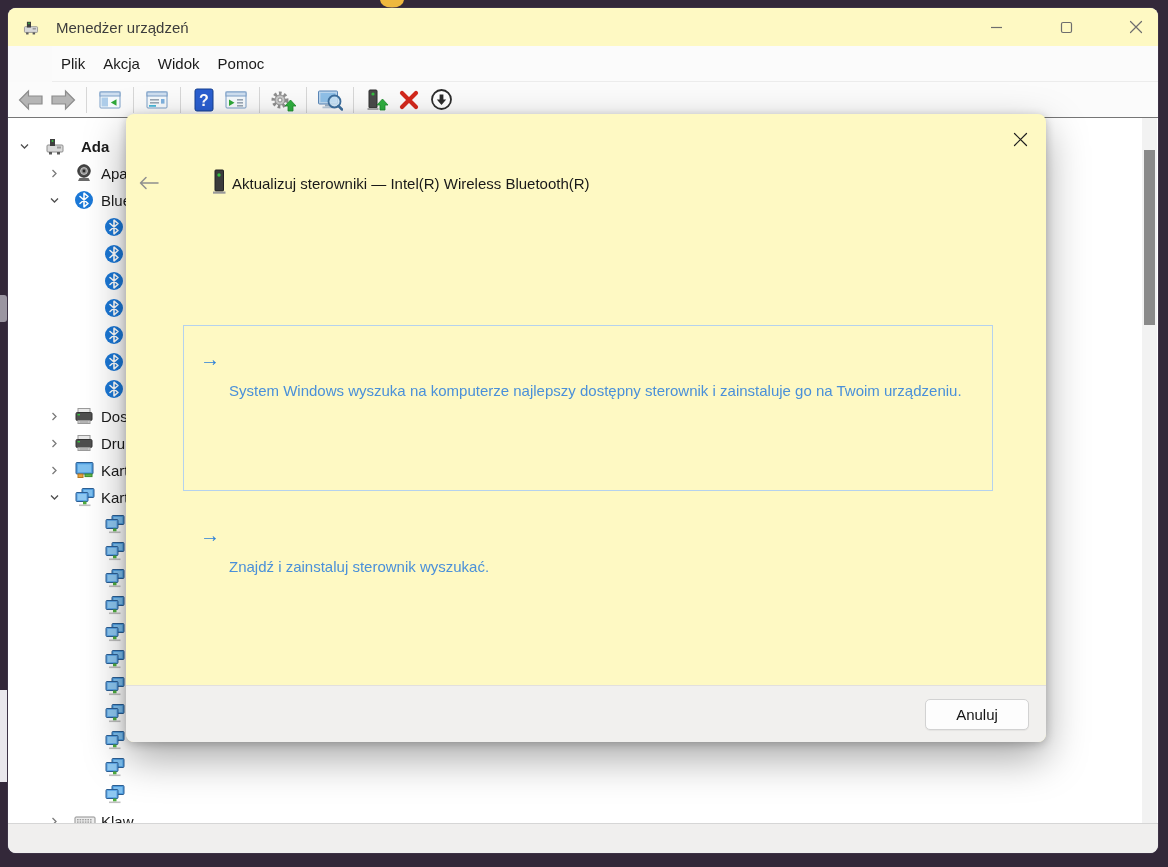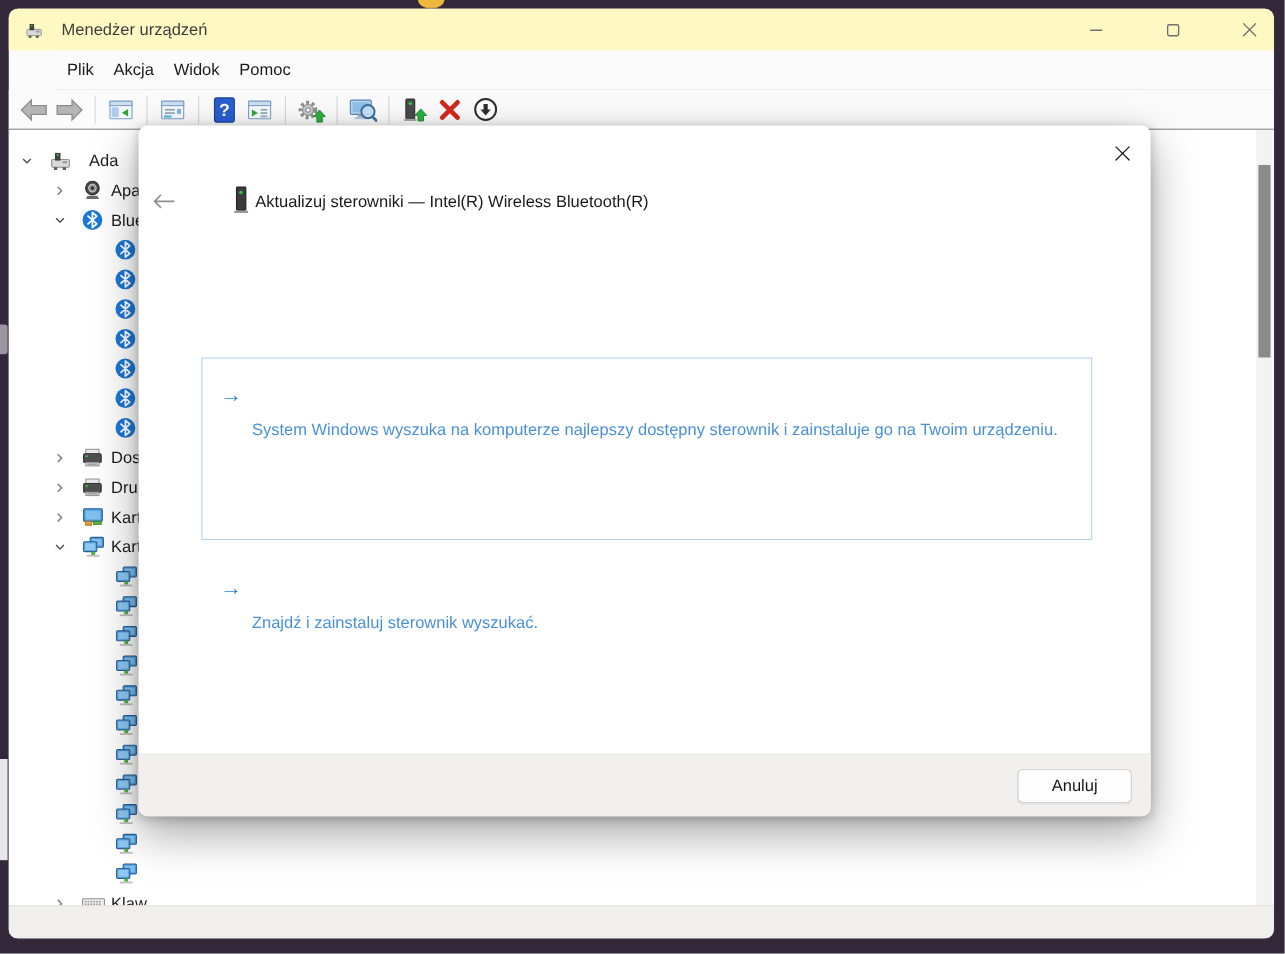--- a/index.html
+++ b/index.html
@@ -24,28 +24,28 @@
   .tool-sep { width:1px; height:26px; background:#d7d7d7; margin:0 6px; }
 
   .treearea { position:absolute; left:0; top:110px; right:0; bottom:30px; background:#ffffff; overflow:hidden; }
   #tree { padding-top:15px; }
   .tree-row { position:relative; height:27px; }
   .chev { position:absolute; top:8px; width:11px; height:11px; }
   .lvl1 .chev { left:11px; } .lvl2 .chev { left:41px; }
   .tree-icn { position:absolute; top:3px; width:22px; height:20px; }
   .lvl1 .tree-icn { left:36px; } .lvl2 .tree-icn { left:66px; } .lvl3 .tree-icn { left:96px; }
   .tree-label { position:absolute; top:5px; font-size:15px; color:#1c1c1c; white-space:nowrap; }
-  .lvl1 .tree-label { left:73px; } .lvl2 .tree-label { left:93px; }
+  .lvl1 .tree-label { left:73px;font-weight:bold; } .lvl2 .tree-label { left:93px; }
 
   .scroll-track { position:absolute; top:0; bottom:0; right:1px; width:15px; background:#f2f2f2; }
   .scroll-thumb { position:absolute; top:32px; left:2px; width:11px; height:175px; background:#8a8a8a; }
 
   .statusbar { position:absolute; left:0; right:0; bottom:0; height:30px; background:#f0efee; border-top:1px solid #d6d6d6; border-radius:0 0 8px 8px; }
 
-  .dialog { position:absolute; left:126px; top:114px; width:920px; height:628px; background:#ffffff; border-radius:8px; box-shadow:0 16px 42px rgba(0,0,0,.35), 0 2px 10px rgba(0,0,0,.22); z-index:10; }
+  .dialog { position:absolute; left:126px; top:114px; width:920px; height:628px; background:#fef9c3; border-radius:8px; box-shadow:0 16px 42px rgba(0,0,0,.35), 0 2px 10px rgba(0,0,0,.22); z-index:10; }
   .dlg-close { position:absolute; top:10px; right:11px; width:30px; height:30px; display:flex; align-items:center; justify-content:center; background:none; border:none; }
   .dlg-back { position:absolute; left:8px; top:58px; width:30px; height:22px; display:flex; align-items:center; justify-content:center; background:none; border:none; }
   .dlg-devicon { position:absolute; left:82px; top:54px; }
   .dlg-title { position:absolute; left:106px; top:61px; font-size:15px; color:#191919; }
   .dlg-heading { position:absolute; left:58px; top:129px; font-size:21px; color:#1d50a8; }
   .option { position:absolute; left:57px; width:810px; }
   .option.boxed { top:211px; height:166px; border:1px solid #b5d2ee; padding:20px 16px; }
   .option.plain { top:408px; padding:0 17px; }
   .opt-row { display:flex; gap:9px; align-items:flex-start; }
   .opt-arrow { font-size:20px; line-height:26px; color:#2b7fd9; }

